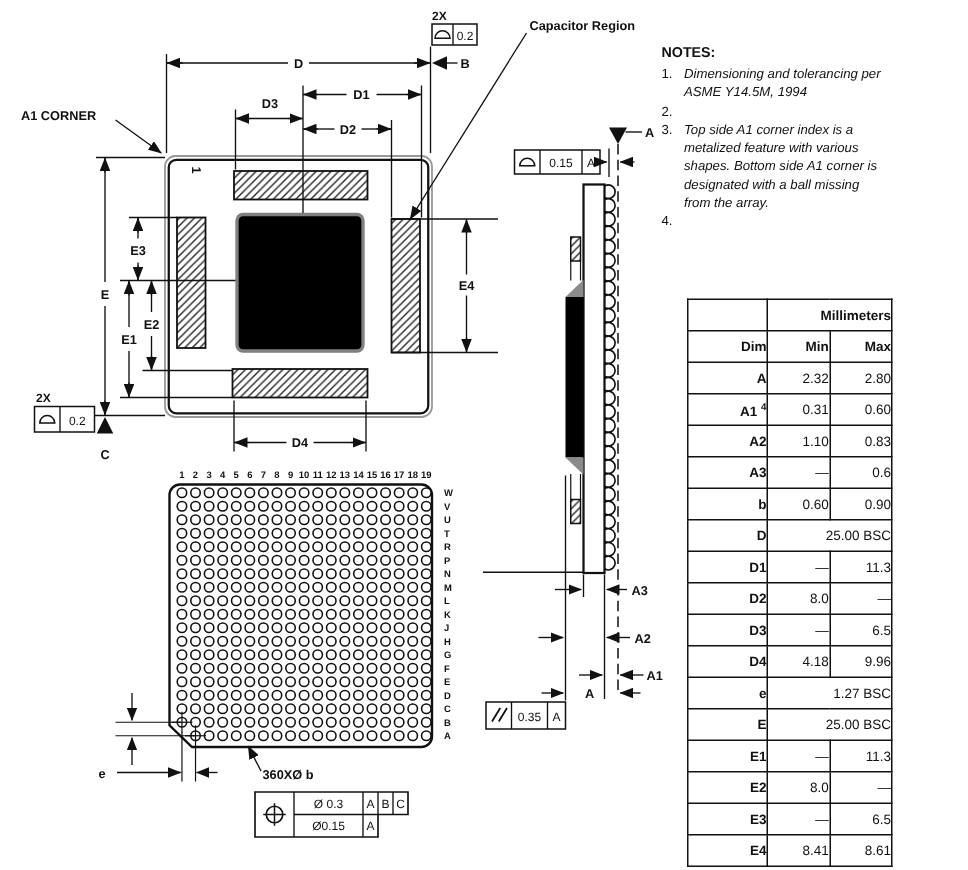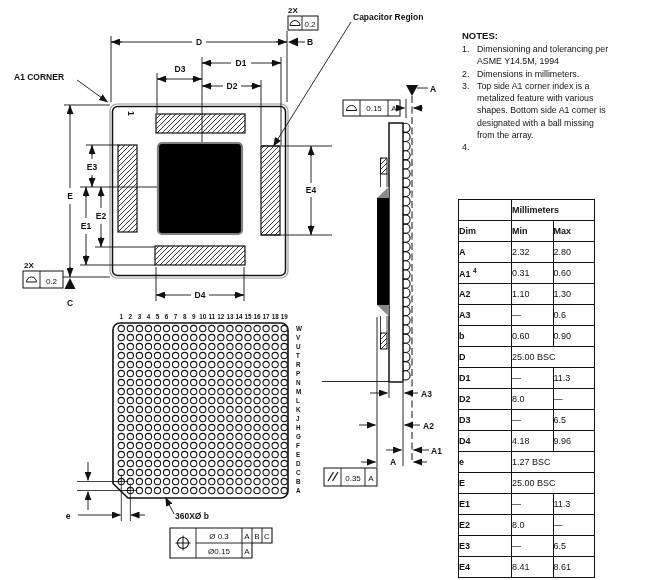--- a/index.html
+++ b/index.html
@@ -10,29 +10,29 @@
   .dimlab{font-size:8.5px;font-weight:bold;}
   .fcftxt{font-size:8px;}
   .tiny{font-size:6.3px;font-weight:bold;}
   .ln{stroke:#111;stroke-width:0.9;fill:none;}
   .thin{stroke:#111;stroke-width:0.8;fill:none;}
   .ball{stroke:#111;stroke-width:1.05;fill:#fff;}
   .sideball{stroke:#111;stroke-width:1.1;fill:#fff;}
   .fcfbox{stroke:#111;stroke-width:1;fill:#fff;}
   .dash{stroke:#111;stroke-width:1;stroke-dasharray:7 3.5;fill:none;}
 
-  .notes{position:absolute;left:462px;top:30px;width:180px;}
+  .notes{position:absolute;left:441px;top:30px;width:180px;}
   .notes-h{font-size:9.5px;font-weight:bold;margin:0 0 2px 0;}
   .note-row{display:flex;font-size:8.8px;line-height:12.3px;}
   .note-num{width:15px;flex:none;}
-  .note-txt{width:132px;}
+  .note-txt{width:132px;font-style:italic;}
 
   table.dims{position:absolute;left:458px;top:199px;border-collapse:collapse;table-layout:fixed;
              width:137px;font-size:9px;}
-  table.dims td,table.dims th{border:1px solid #111;text-align:left;padding:0;height:20px;
+  table.dims td,table.dims th{border:1px solid #111;text-align:right;padding:0;height:20px;
              font-weight:normal;}
   table.dims .c1{width:52px;font-weight:bold;}
   table.dims .c2{width:43px;}
   table.dims .c3{width:42px;}
   table.dims th{font-weight:bold;}
   table.dims sup{font-size:6.5px;}
 </style>
 </head>
 <body>
 
@@ -712,21 +712,20 @@
 
 <div class="notes">
   <div class="notes-h">NOTES:</div>
   <div id="notes-list">
         <div class="note-row">
           <span class="note-num">1.</span>
           <span class="note-txt">Dimensioning and tolerancing per ASME Y14.5M, 1994</span>
         </div>
         <div class="note-row">
           <span class="note-num">2.</span>
-          <span class="note-txt">Dimensions in millimeters.</span>
         </div>
         <div class="note-row">
           <span class="note-num">3.</span>
           <span class="note-txt">Top side A1 corner index is a metalized feature with various shapes. Bottom side A1 corner is designated with a ball missing from the array.</span>
         </div>
         <div class="note-row">
           <span class="note-num">4.</span>
         </div>
       </div>
 </div>
@@ -750,21 +749,21 @@
           <td class="c3">2.80</td>
         </tr>
         <tr>
           <td class="c1"><span>A1</span> <sup>4</sup></td>
           <td class="c2">0.31</td>
           <td class="c3">0.60</td>
         </tr>
         <tr>
           <td class="c1"><span>A2</span></td>
           <td class="c2">1.10</td>
-          <td class="c3">1.30</td>
+          <td class="c3">0.83</td>
         </tr>
         <tr>
           <td class="c1"><span>A3</span></td>
           <td class="c2">—</td>
           <td class="c3">0.6</td>
         </tr>
         <tr>
           <td class="c1"><span>b</span></td>
           <td class="c2">0.60</td>
           <td class="c3">0.90</td>

